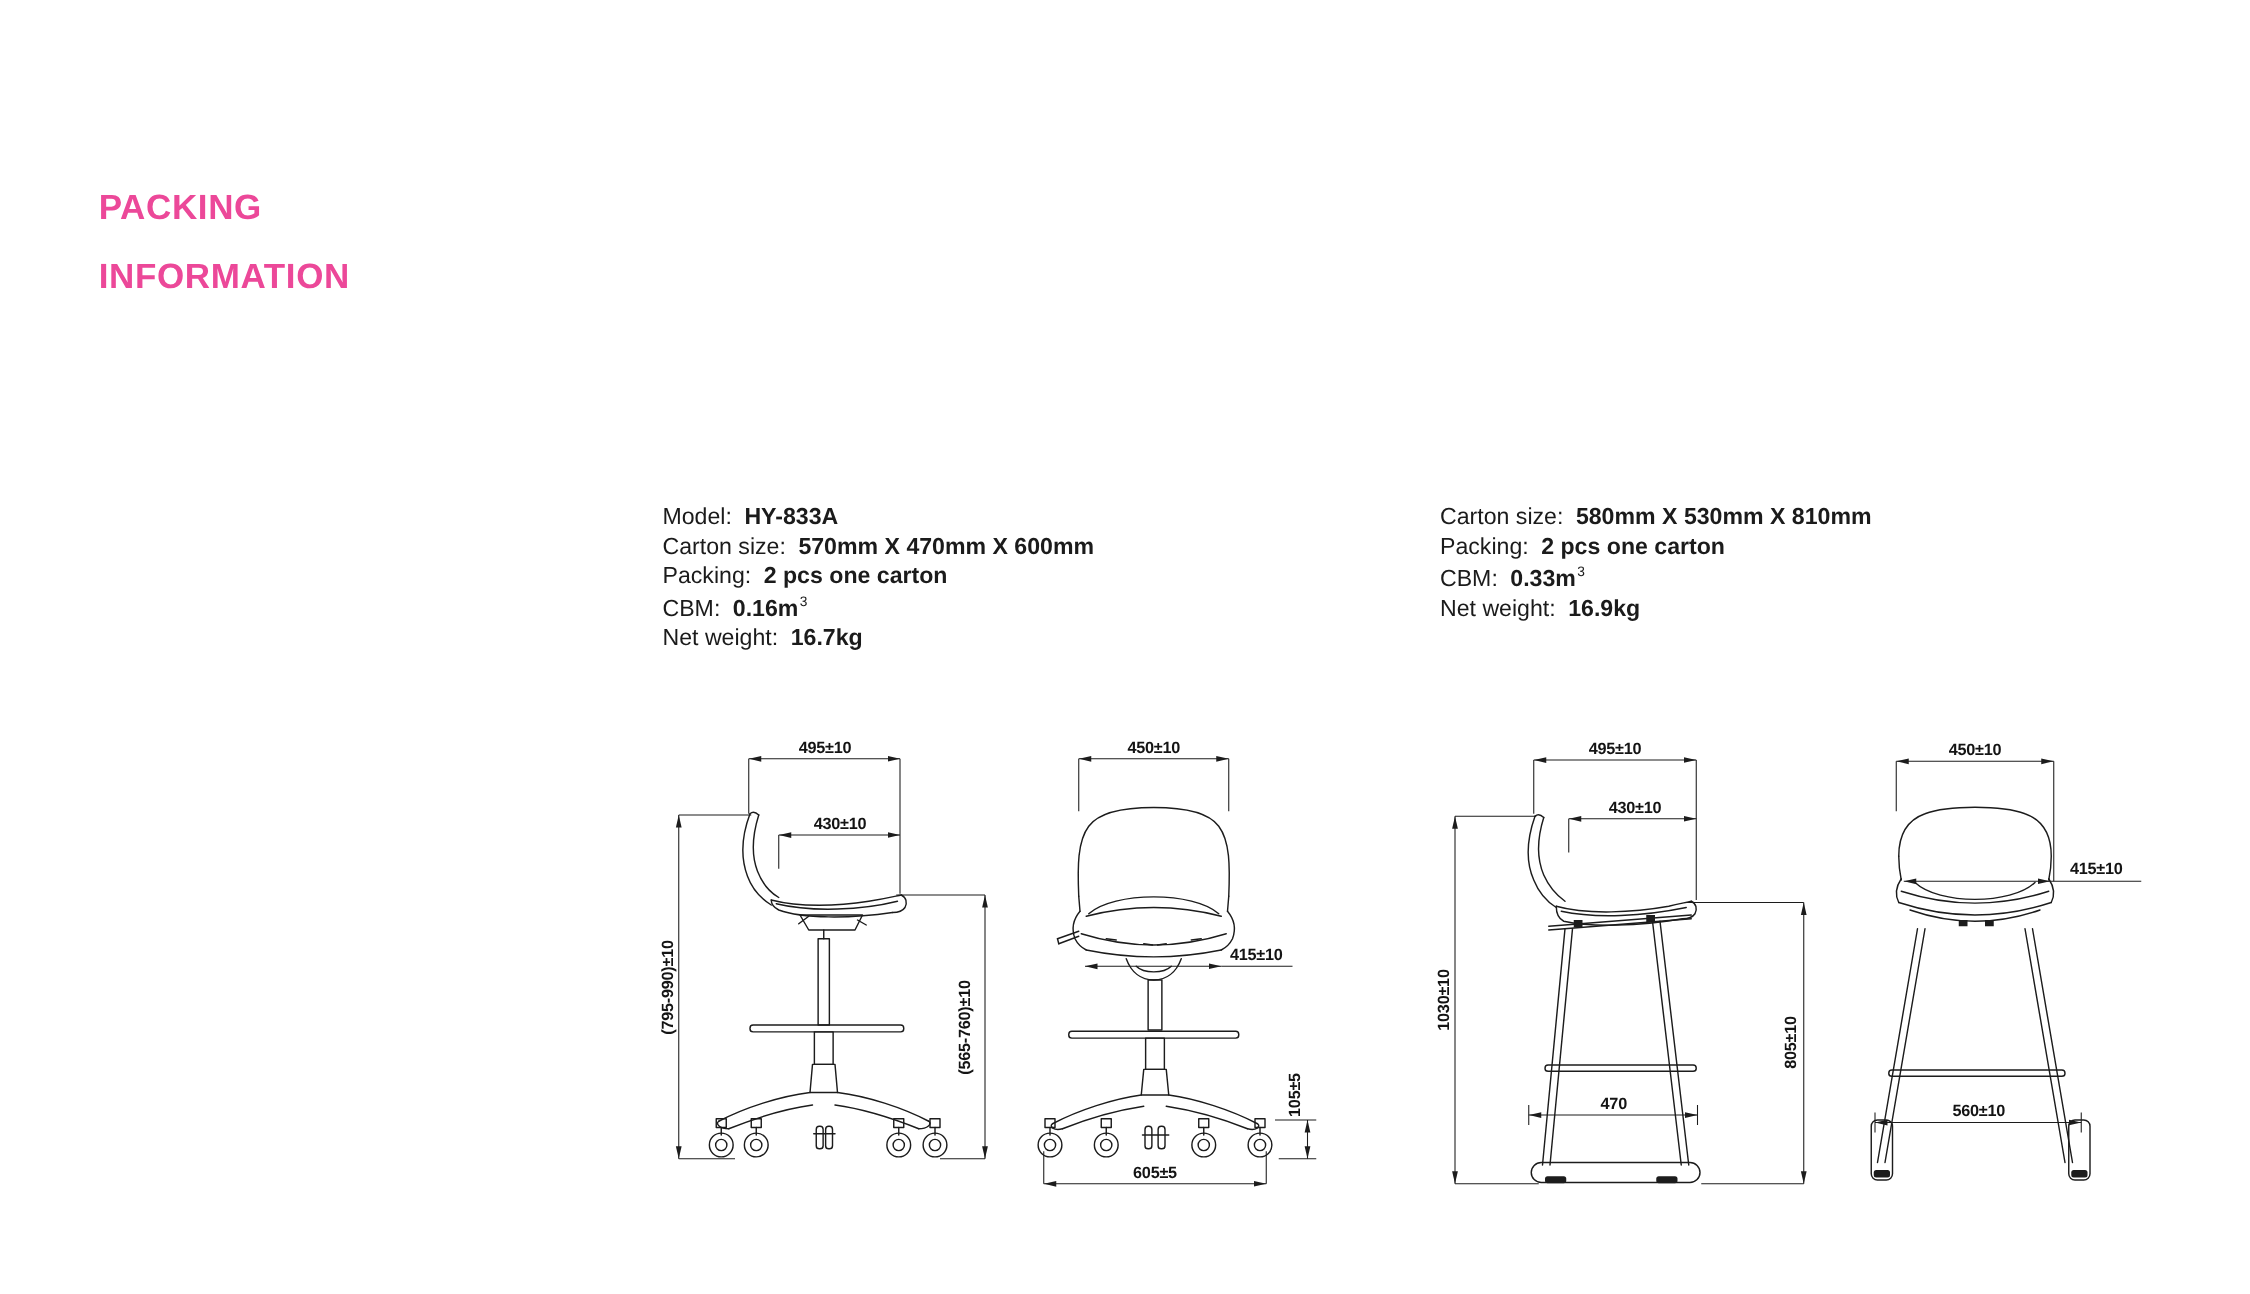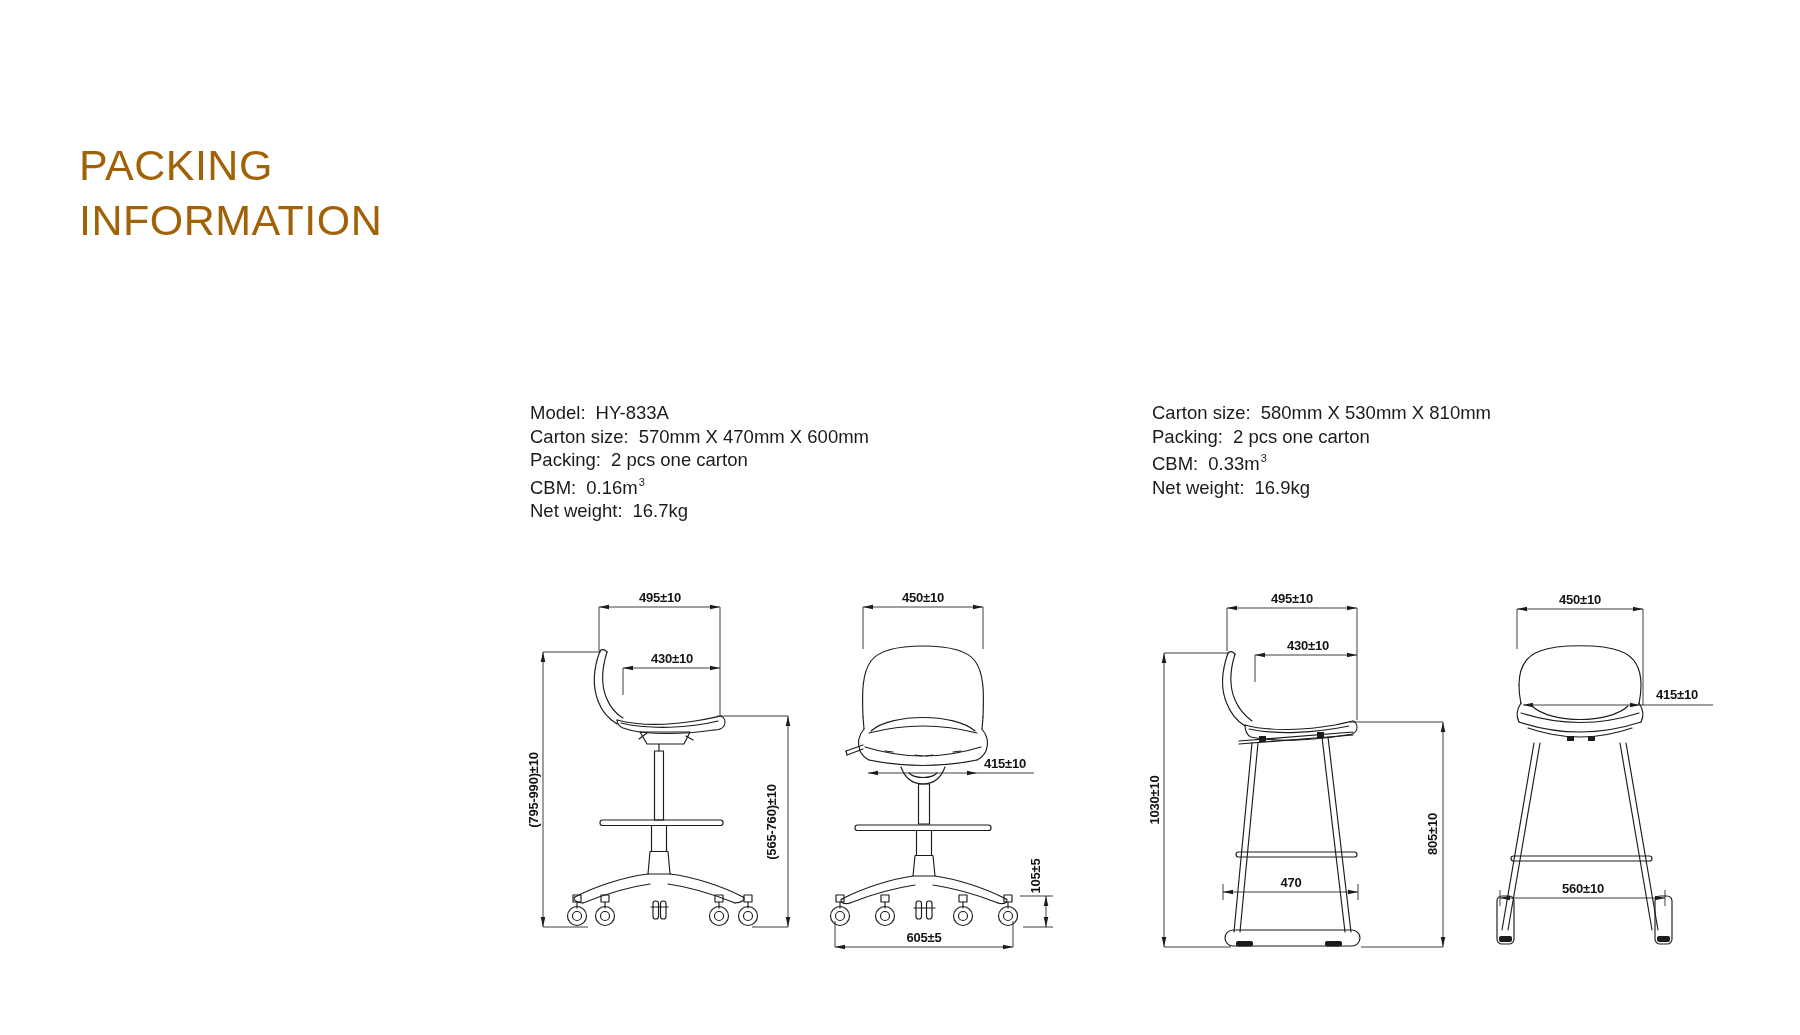--- a/index.html
+++ b/index.html
@@ -2,25 +2,25 @@
 <html><head>
 <meta charset="utf-8">
 <style>
   html,body{margin:0;padding:0;}
   body{
     width:1800px;height:1035px;background:#ffffff;position:relative;overflow:hidden;
     font-family:"Liberation Sans", sans-serif;color:#111;
   }
   .title{
     position:absolute;left:79px;top:138px;
-    font-size:43px;line-height:55px;letter-spacing:.5px;color:#a16207;
+    font-size:28px;line-height:55px;letter-spacing:.5px;color:#ec4899;font-weight:bold;
   }
   .specs{position:absolute;top:401px;font-size:18.5px;line-height:23.5px;color:#1b1b1b;}
   .specs .row{white-space:nowrap;}
-  .specs .val{margin-left:10px;}
+  .specs .val{margin-left:10px;font-weight:bold;}
   .specs sup{font-size:11px;position:relative;top:-1px;margin-left:1px;}
   svg.draw{position:absolute;}
   .ln{fill:none;stroke:#1c1c1c;stroke-width:1.15;stroke-linecap:round;stroke-linejoin:round;}
   .fl{fill:#1c1c1c;stroke:none;}
   .dim{fill:none;stroke:#1c1c1c;stroke-width:.85;}
   .dt{font-family:"Liberation Sans",sans-serif;font-size:13px;font-weight:600;fill:#141414;
       letter-spacing:-.2px;text-anchor:middle;}
 </style>
 </head>
 <body>

